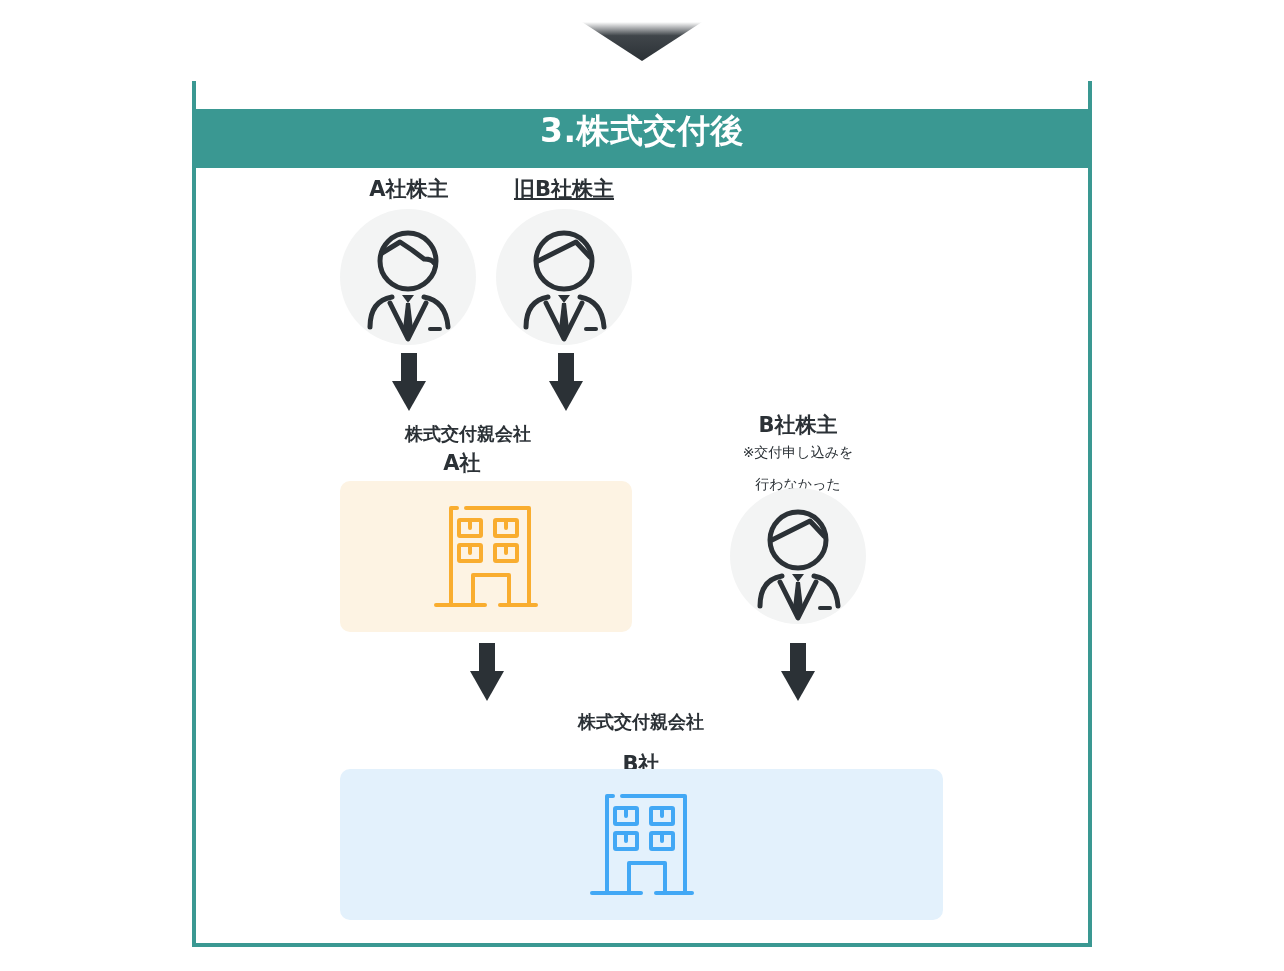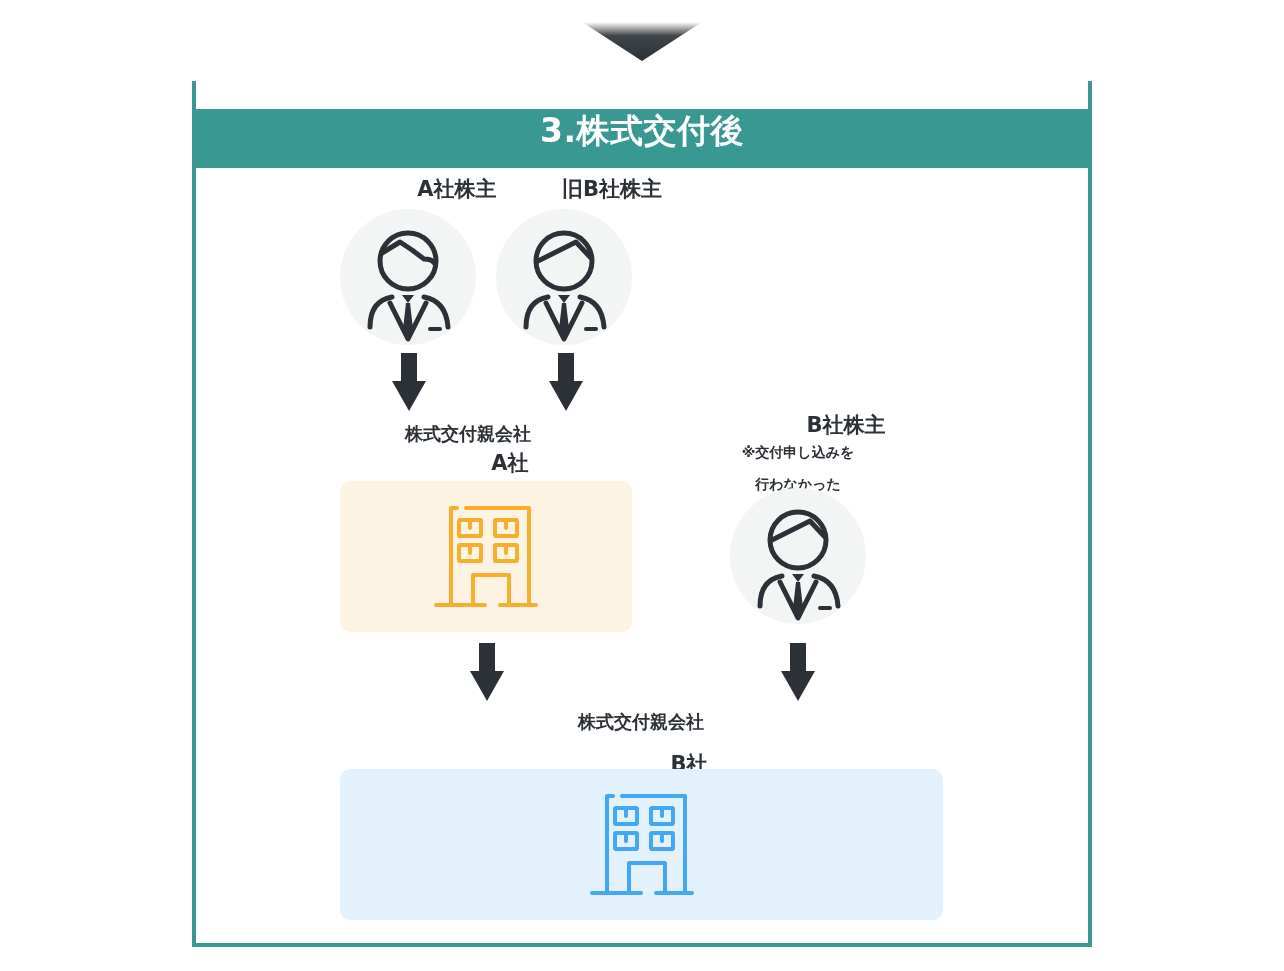--- a/index.html
+++ b/index.html
@@ -18,23 +18,23 @@
     .frame-header {
       left: 192px; top: 81px; width: 900px; height: 59px;
       background: #3a9892; color: #ffffff;
       display: flex; align-items: flex-start; justify-content: center;
       font-weight: bold; font-size: 33px; letter-spacing: 0.5px; margin-top: 28px;
     }
     .label {
       text-align: center; font-weight: bold; color: #2b3136; white-space: nowrap;
       transform: translateX(-50%);
     }
-    .lbl-lg { font-size: 21px; line-height: 24px; margin-left: 48px; }
+    .lbl-lg { font-size: 21px; line-height: 24px; }
     .lbl-md { font-size: 18px; line-height: 28px; }
-    .lbl-note { font-size: 14px; line-height: 20px; font-weight: bold; }
+    .lbl-note { font-size: 14px; line-height: 20px; font-weight: normal; }
     .person {
       width: 136px; height: 136px; border-radius: 50%;
       background: #f3f4f4; overflow: hidden;
     }
     .person svg { width: 136px; height: 136px; display: block; }
     .arrow { width: 34px; height: 58px; }
     .panel { border-radius: 10px; display: flex; align-items: center; justify-content: center; }
     .panel-parent { left: 340px; top: 481px; width: 292px; height: 151px; background: #fdf3e3; }
     .panel-sub { left: 340px; top: 769px; width: 603px; height: 151px; background: #e3f1fc; }
     .building { width: 108px; height: 106px; }
@@ -54,21 +54,21 @@
     <polygon points="0,0 120,0 60,39" fill="url(#tg)"></polygon>
   </svg>
 </div>
 
 <div class="abs frame"></div>
 <div class="abs frame-header">
   <span>3.株式交付後</span>
 </div>
 
 <div class="abs label lbl-lg" style="left:409px; top:177px;">A社株主</div>
-<div class="abs label lbl-lg" style="left:564px; top:177px;">旧B社株主</div>
+<div class="abs label lbl-lg" style="left:564px; top:177px;text-decoration:underline;">旧B社株主</div>
 
 <div class="abs person" style="left:340px; top:209px;">
   <svg viewBox="0 0 136 136">
     <g fill="none" stroke="#2b3136" stroke-width="5" stroke-linecap="round" stroke-linejoin="round">
       <circle cx="68" cy="52" r="28"></circle>
       <path d="M42 44 L60 33 L72 41 L84 50 Q92 50 94 54"></path>
       <path d="M30 118 Q30 92 52 88"></path>
       <path d="M84 88 Q106 92 108 118"></path>
       <path d="M50 94 L68 130 L86 94"></path>
     </g>

